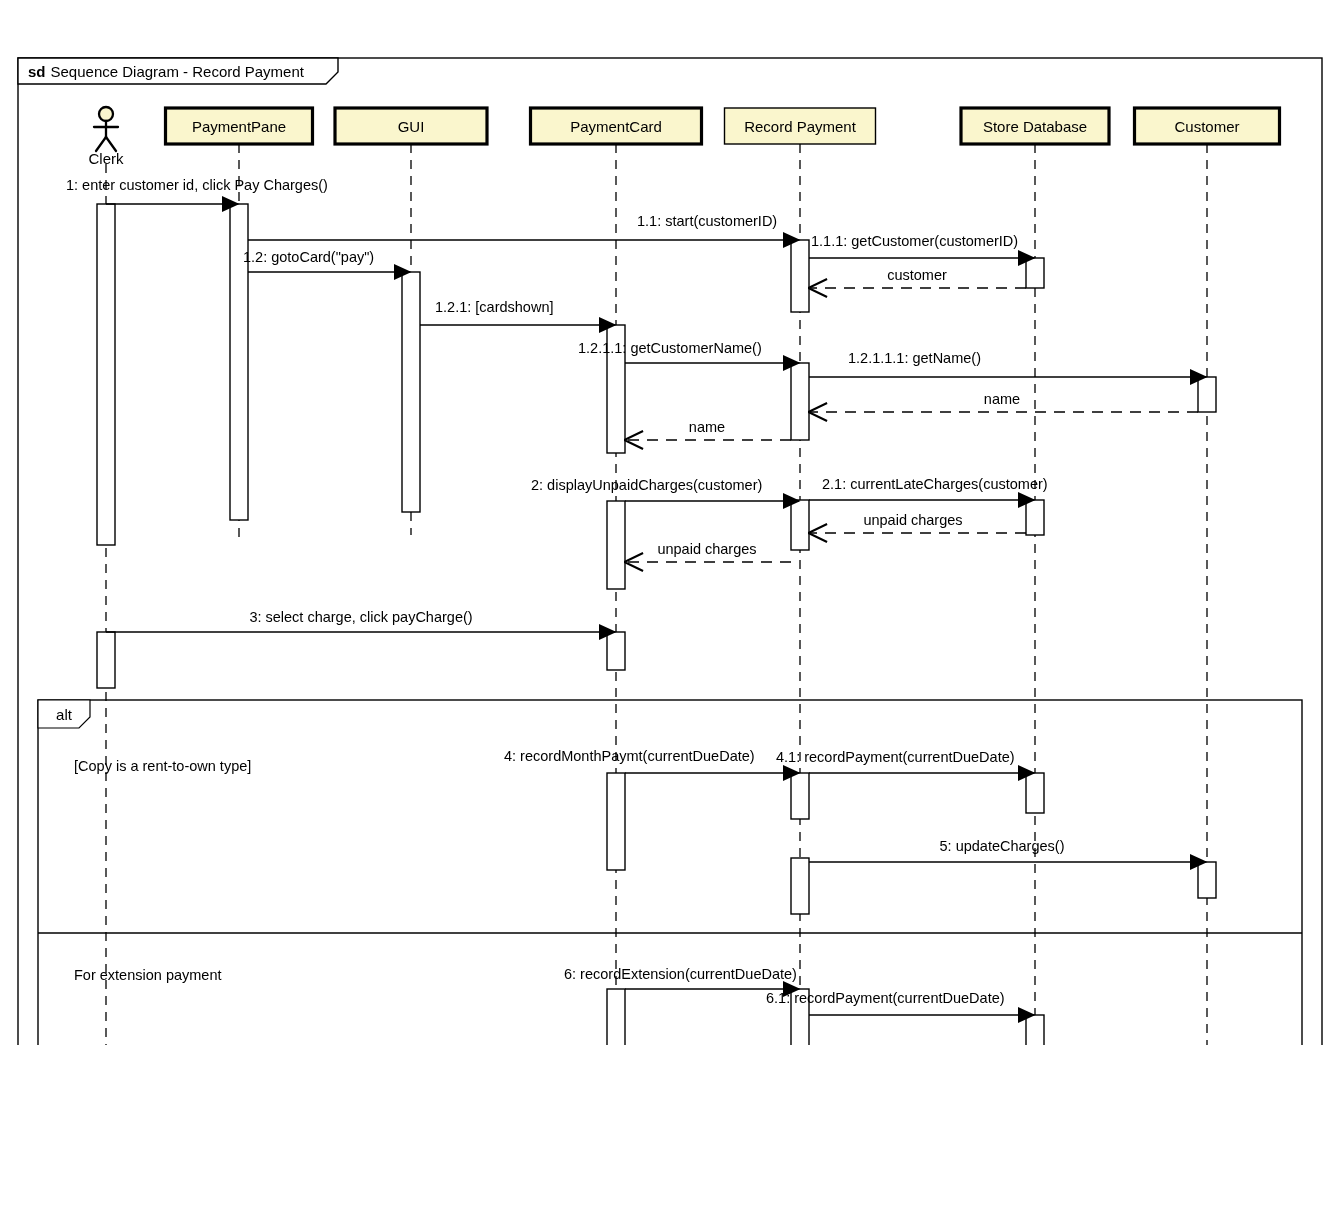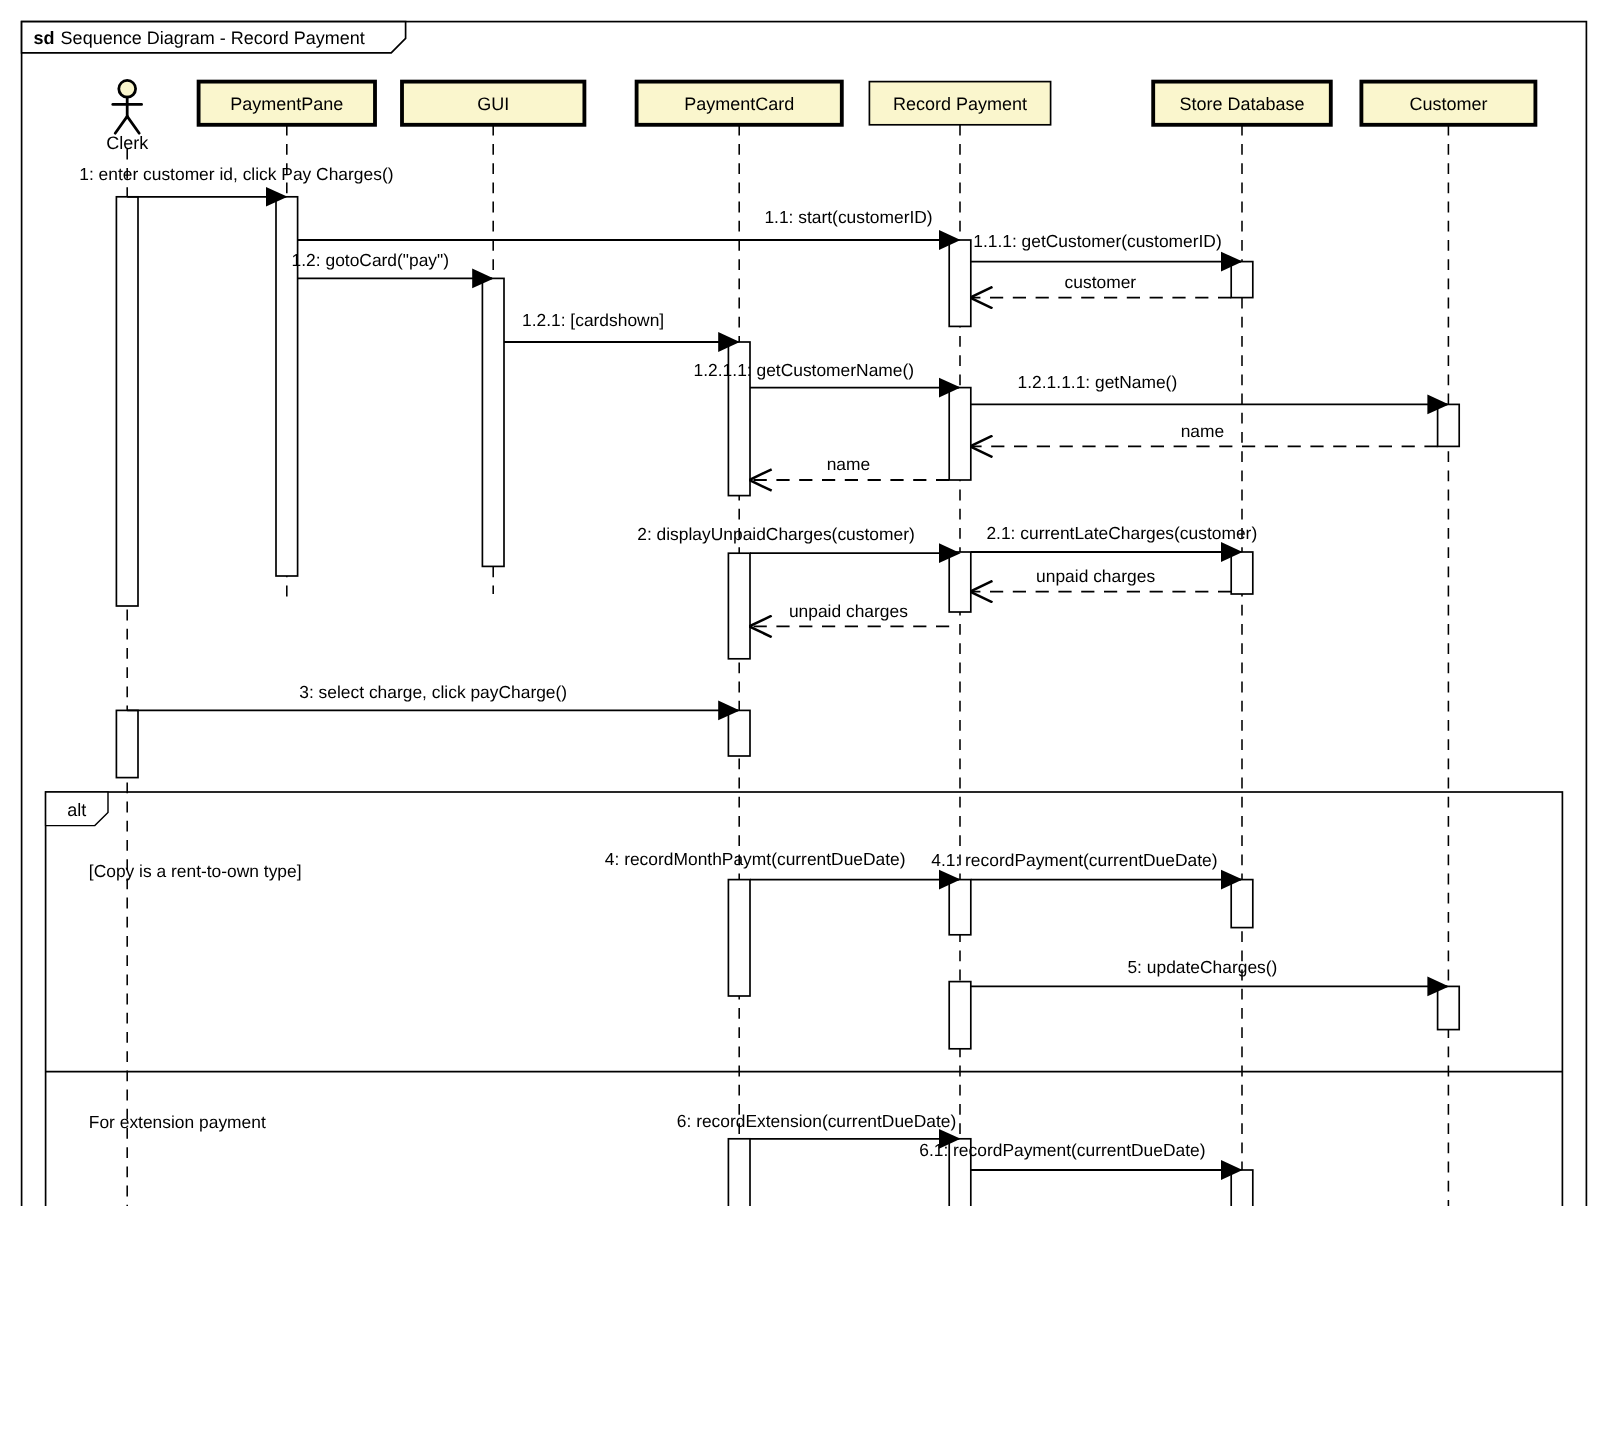--- a/index.html
+++ b/index.html
@@ -1,17 +1,17 @@
 <!DOCTYPE html>
 <html><head>
 <meta charset="utf-8">
 <style>
   html,body{margin:0;padding:0;background:#ffffff;}
   body{font-family:"Liberation Sans","DejaVu Sans",sans-serif;}
-  #stage{position:relative;width:1340px;height:1005px;background:#ffffff;overflow:hidden;}
+  #stage{position:relative;width:1340px;height:1005px;background:#ffffff;overflow:hidden;margin-top:40px;}
   svg#diagram{position:absolute;left:0;top:0;width:1340px;height:1209px;}
   .lbl{font-family:"Liberation Sans","DejaVu Sans",sans-serif;font-size:14.5px;fill:#000000;}
   .hdrlbl{font-family:"Liberation Sans","DejaVu Sans",sans-serif;font-size:15px;fill:#000000;}
   .frmttl{font-family:"Liberation Sans","DejaVu Sans",sans-serif;font-size:15px;fill:#000000;}
   .frmttl-b{font-weight:bold;}
   .guard{font-family:"Liberation Sans","DejaVu Sans",sans-serif;font-size:14.5px;fill:#000000;}
 </style>
 </head>
 <body>
 

